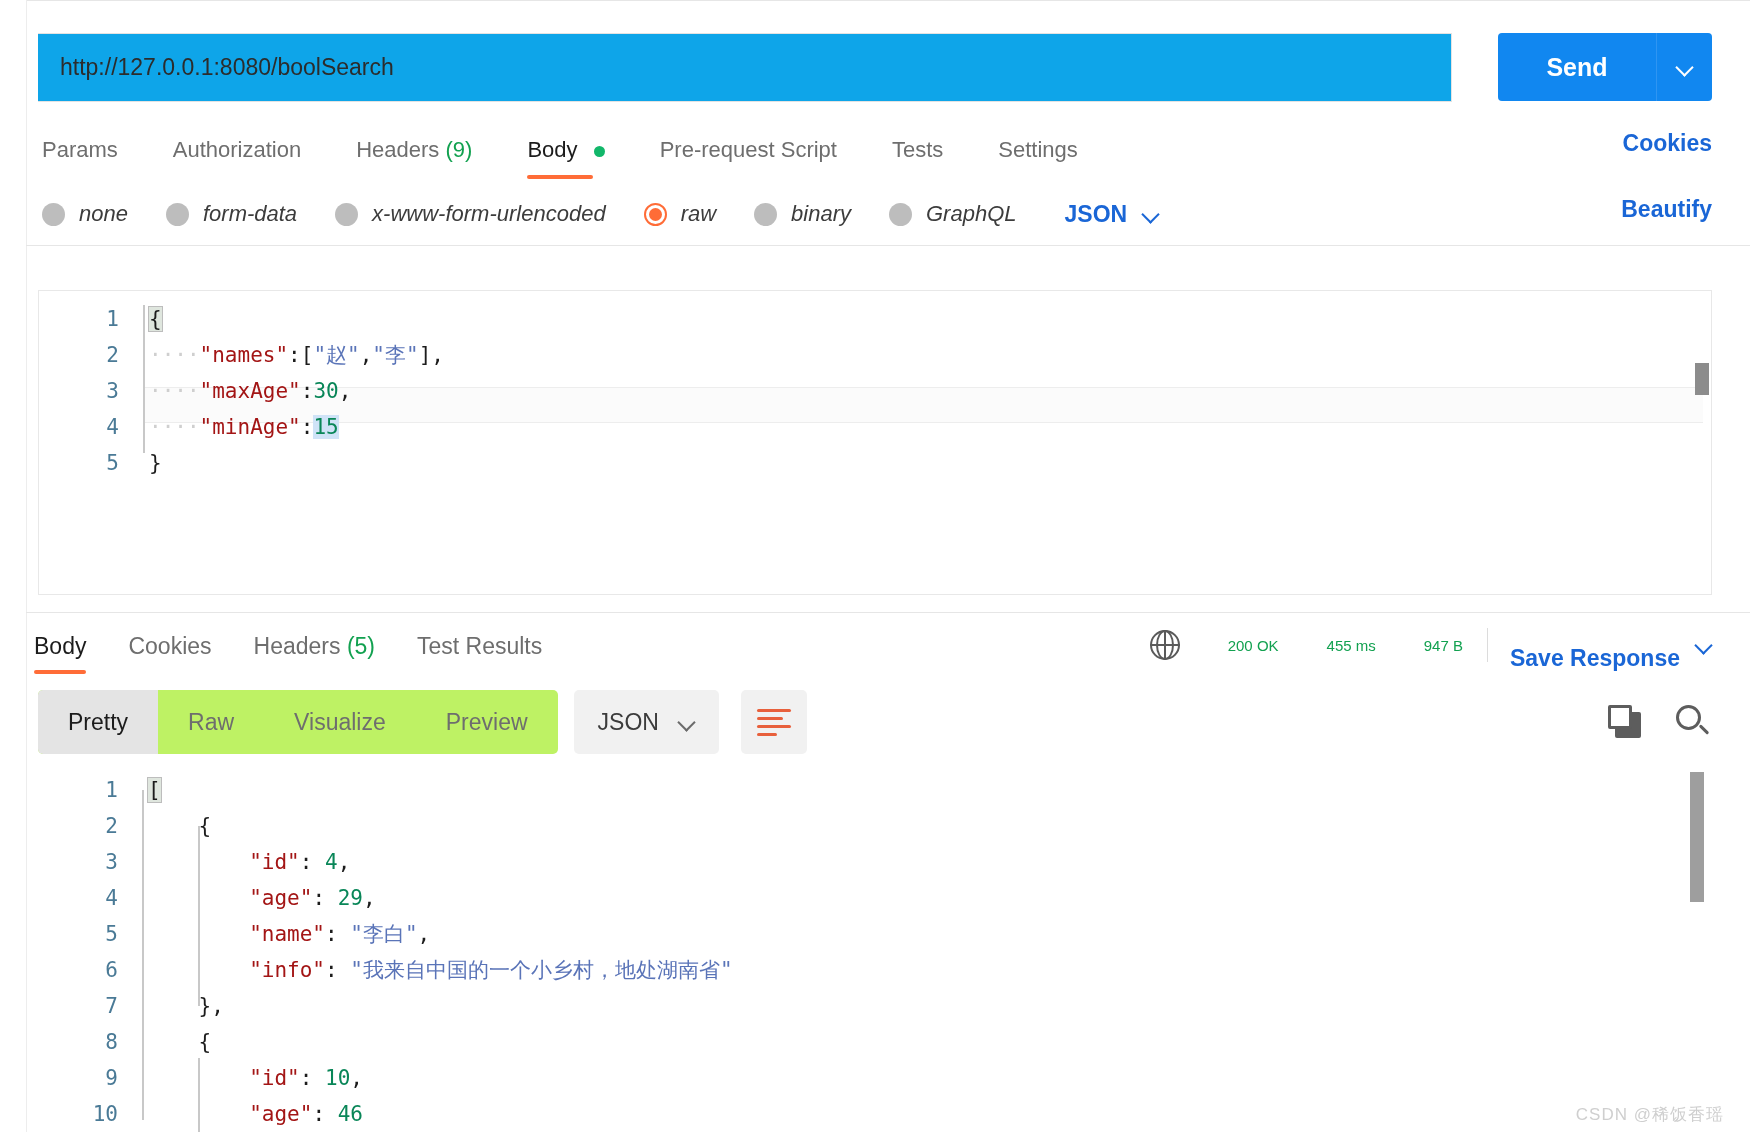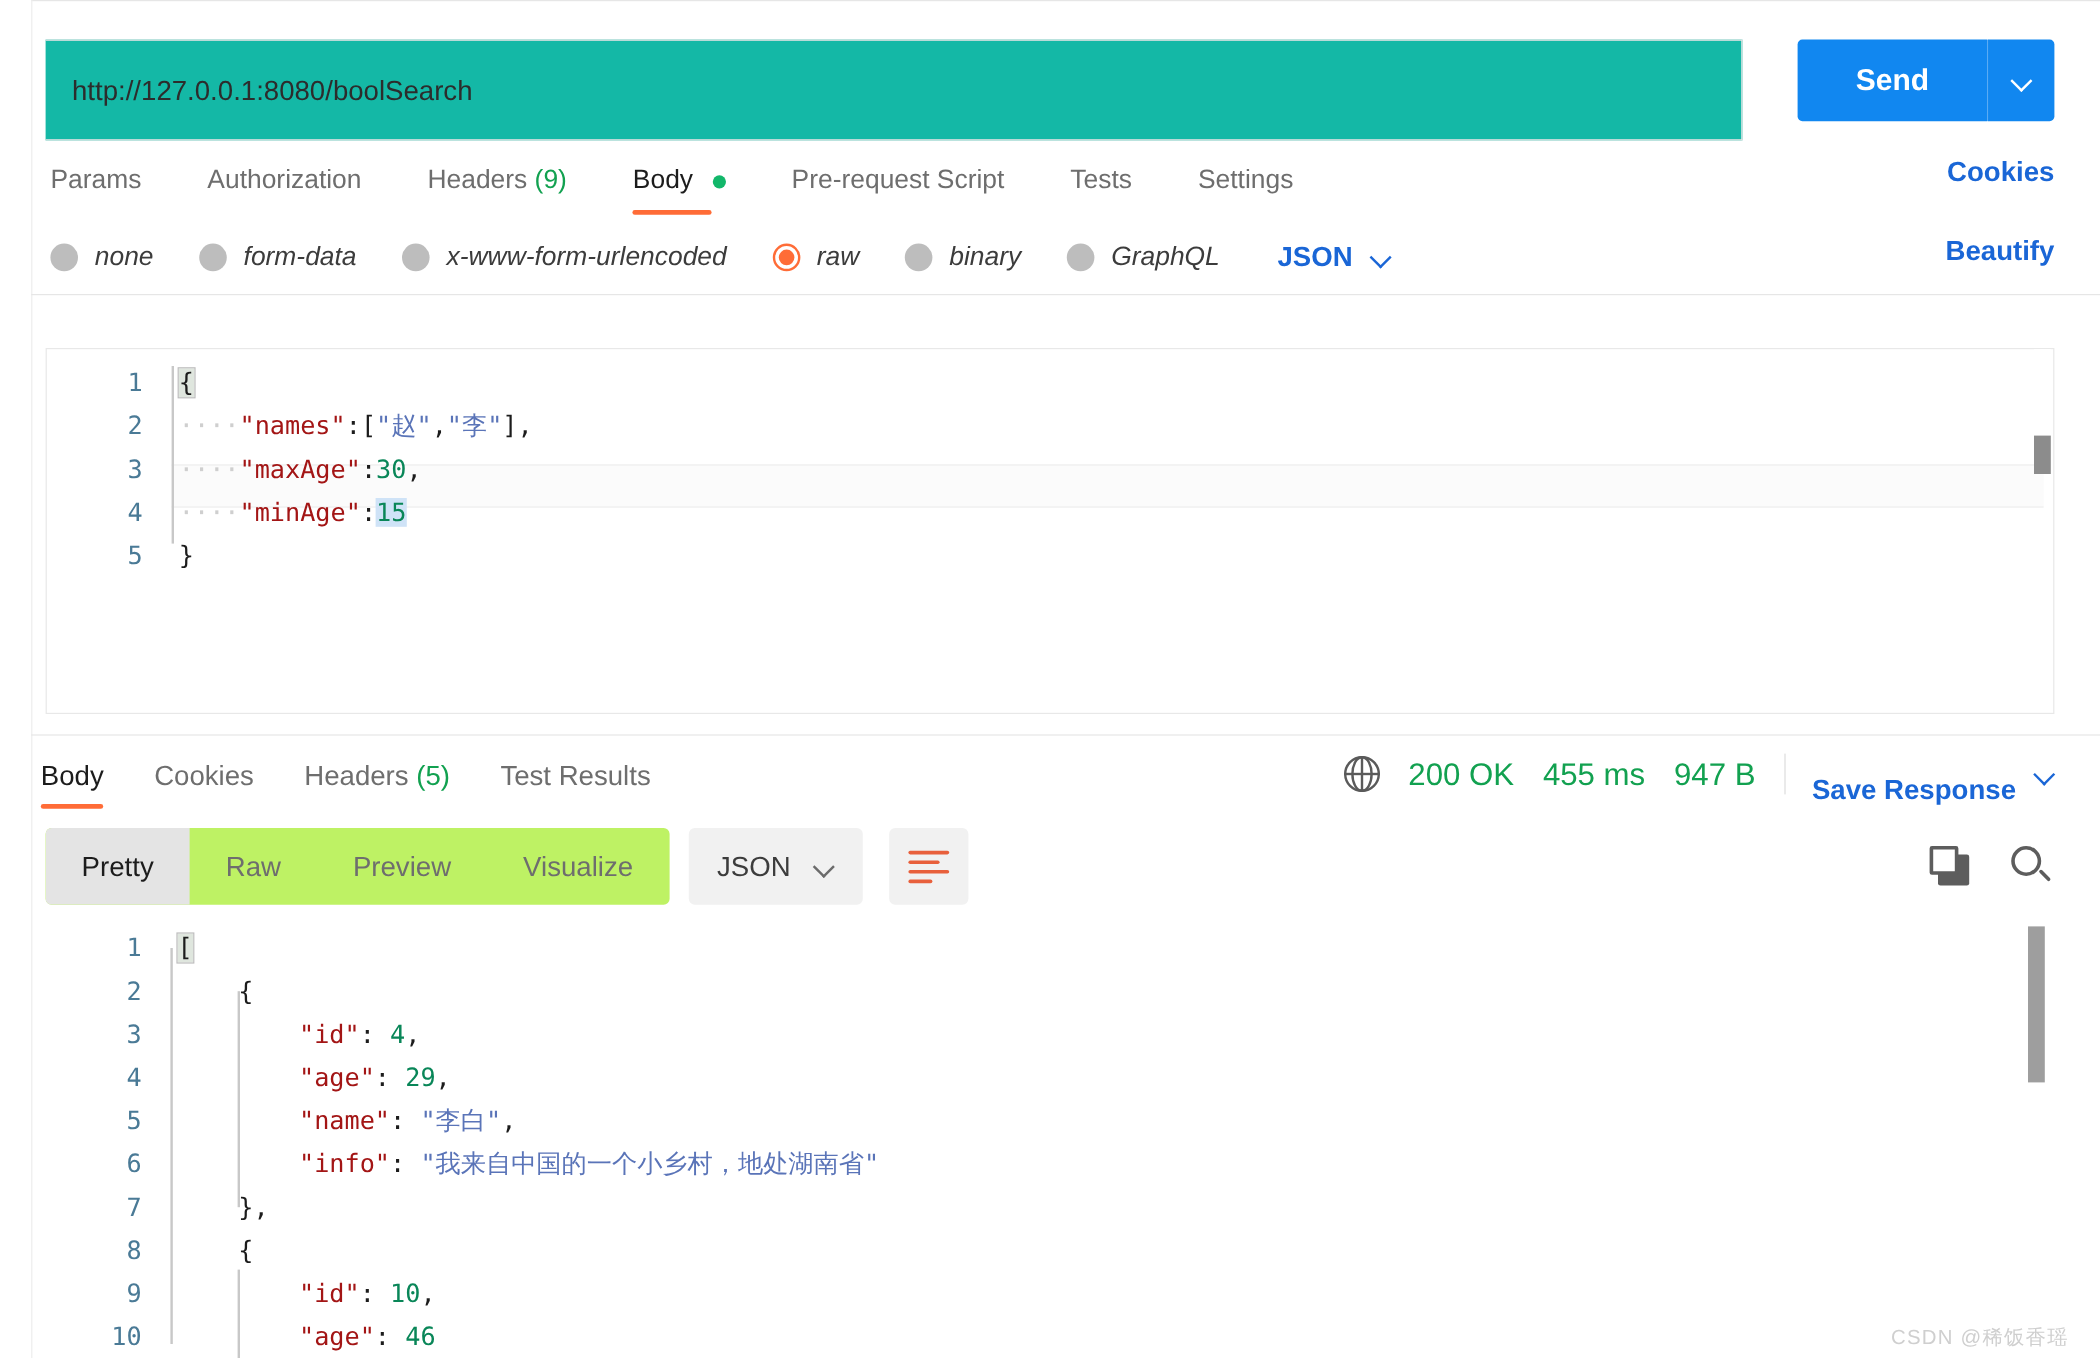--- a/index.html
+++ b/index.html
@@ -26,21 +26,21 @@
   .method-label { font-size:24px; color:#212121; letter-spacing:.2px; }
   .chev { display:inline-block; width:16px; height:16px; position:relative; }
   .chev::before {
     content:""; position:absolute; left:1px; top:2px; width:11px; height:11px;
     border-right:2px solid #6b6b6b; border-bottom:2px solid #6b6b6b;
     transform: rotate(45deg);
   }
   .chev.white::before { border-color:#ffffff; }
   .chev.blue::before { border-color:#1a66d6; }
   .url-box {
-    flex:1; height:84px; background:#14b8a6; border:1px solid #e3e3e3; border-left:none;
+    flex:1; height:69px; background:#0ea5e9; border:1px solid #e3e3e3; border-left:none;
     display:flex; align-items:center; padding-left:22px; font-size:23px; color:#2c2c2c;
   }
   .send-wrap { margin-left:18px; display:flex;padding-left:28px; }
   .send-btn {
     width:158px; height:68px; background:#1187f0; border-radius:4px 0 0 4px;
     display:flex; align-items:center; justify-content:center;
     color:#fff; font-size:25px; font-weight:bold;
   }
   .send-caret {
     width:56px; height:68px; background:#1187f0; border-radius:0 4px 4px 0;
@@ -100,21 +100,21 @@
   .restab { font-size:23px; color:#6e6e6e; margin-right:42px; position:relative; white-space:nowrap; }
   .restab.active { color:#1c1c1c; }
   .restab .count { color:#12a150; }
   .restab .underline { position:absolute; left:0; bottom:-14px; width:100%; height:4px; background:#ff6c37; border-radius:2px; }
 
   .resp-meta { position:absolute; right:38px; top:620px; display:flex; align-items:center; height:50px; }
   .globe { width:30px; height:30px; border-radius:50%; border:2px solid #5a5a5a; position:relative; margin-right:24px; }
   .globe::before { content:""; position:absolute; left:12px; top:-2px; width:2px; height:30px; background:#5a5a5a; }
   .globe::after { content:""; position:absolute; left:-2px; top:12px; width:30px; height:2px; background:#5a5a5a; }
   .globe .ell { position:absolute; left:4px; top:-2px; width:18px; height:30px; border:2px solid #5a5a5a; border-radius:50%; }
-  .meta-item { font-size:26px; color:#12a150; margin-right:24px; white-space:nowrap; }
+  .meta-item { font-size:15px; color:#12a150; margin-right:24px; white-space:nowrap;margin-left:24px; }
   .meta-divider { width:1px; height:34px; background:#dcdcdc; margin:0 22px 0 0; }
   .save-resp { font-size:23px; color:#1a66d6; font-weight:bold; margin-right:16px;margin-top:27px; }
 
   
   .view-bar { position:absolute; left:38px; top:690px; height:64px; display:flex; align-items:center; }
   .seg { height:64px; background:#bef264; border-radius:5px; display:flex; align-items:center; overflow:hidden; }
   .seg-item { height:64px; display:flex; align-items:center; padding:0 30px; font-size:23px; color:#6e6e6e; white-space:nowrap; }
   .seg-item.active { background:#e4e4e4; color:#1c1c1c; }
   .fmt-sel { height:64px; background:#f1f1f1; border-radius:5px; display:flex; align-items:center; padding:0 24px; margin-left:16px; }
   .fmt-sel .txt { font-size:23px; color:#3c3c3c; margin-right:20px; }
@@ -268,22 +268,22 @@
     <div class="meta-item">947 B</div>
     <div class="meta-divider"></div>
     <div class="save-resp">Save Response</div>
     <span class="chev blue"></span>
   </div>
 
   <div class="view-bar">
     <div class="seg">
       <div class="seg-item active">Pretty</div>
       <div class="seg-item">Raw</div>
+      <div class="seg-item">Visualize</div>
       <div class="seg-item">Preview</div>
-      <div class="seg-item">Visualize</div>
     </div>
     <div class="fmt-sel">
       <span class="txt">JSON</span>
       <span class="chev grey"></span>
     </div>
     <div class="wrap-btn">
       <span class="wrap-icon">
           <i></i>
           <i></i>
           <i></i>

